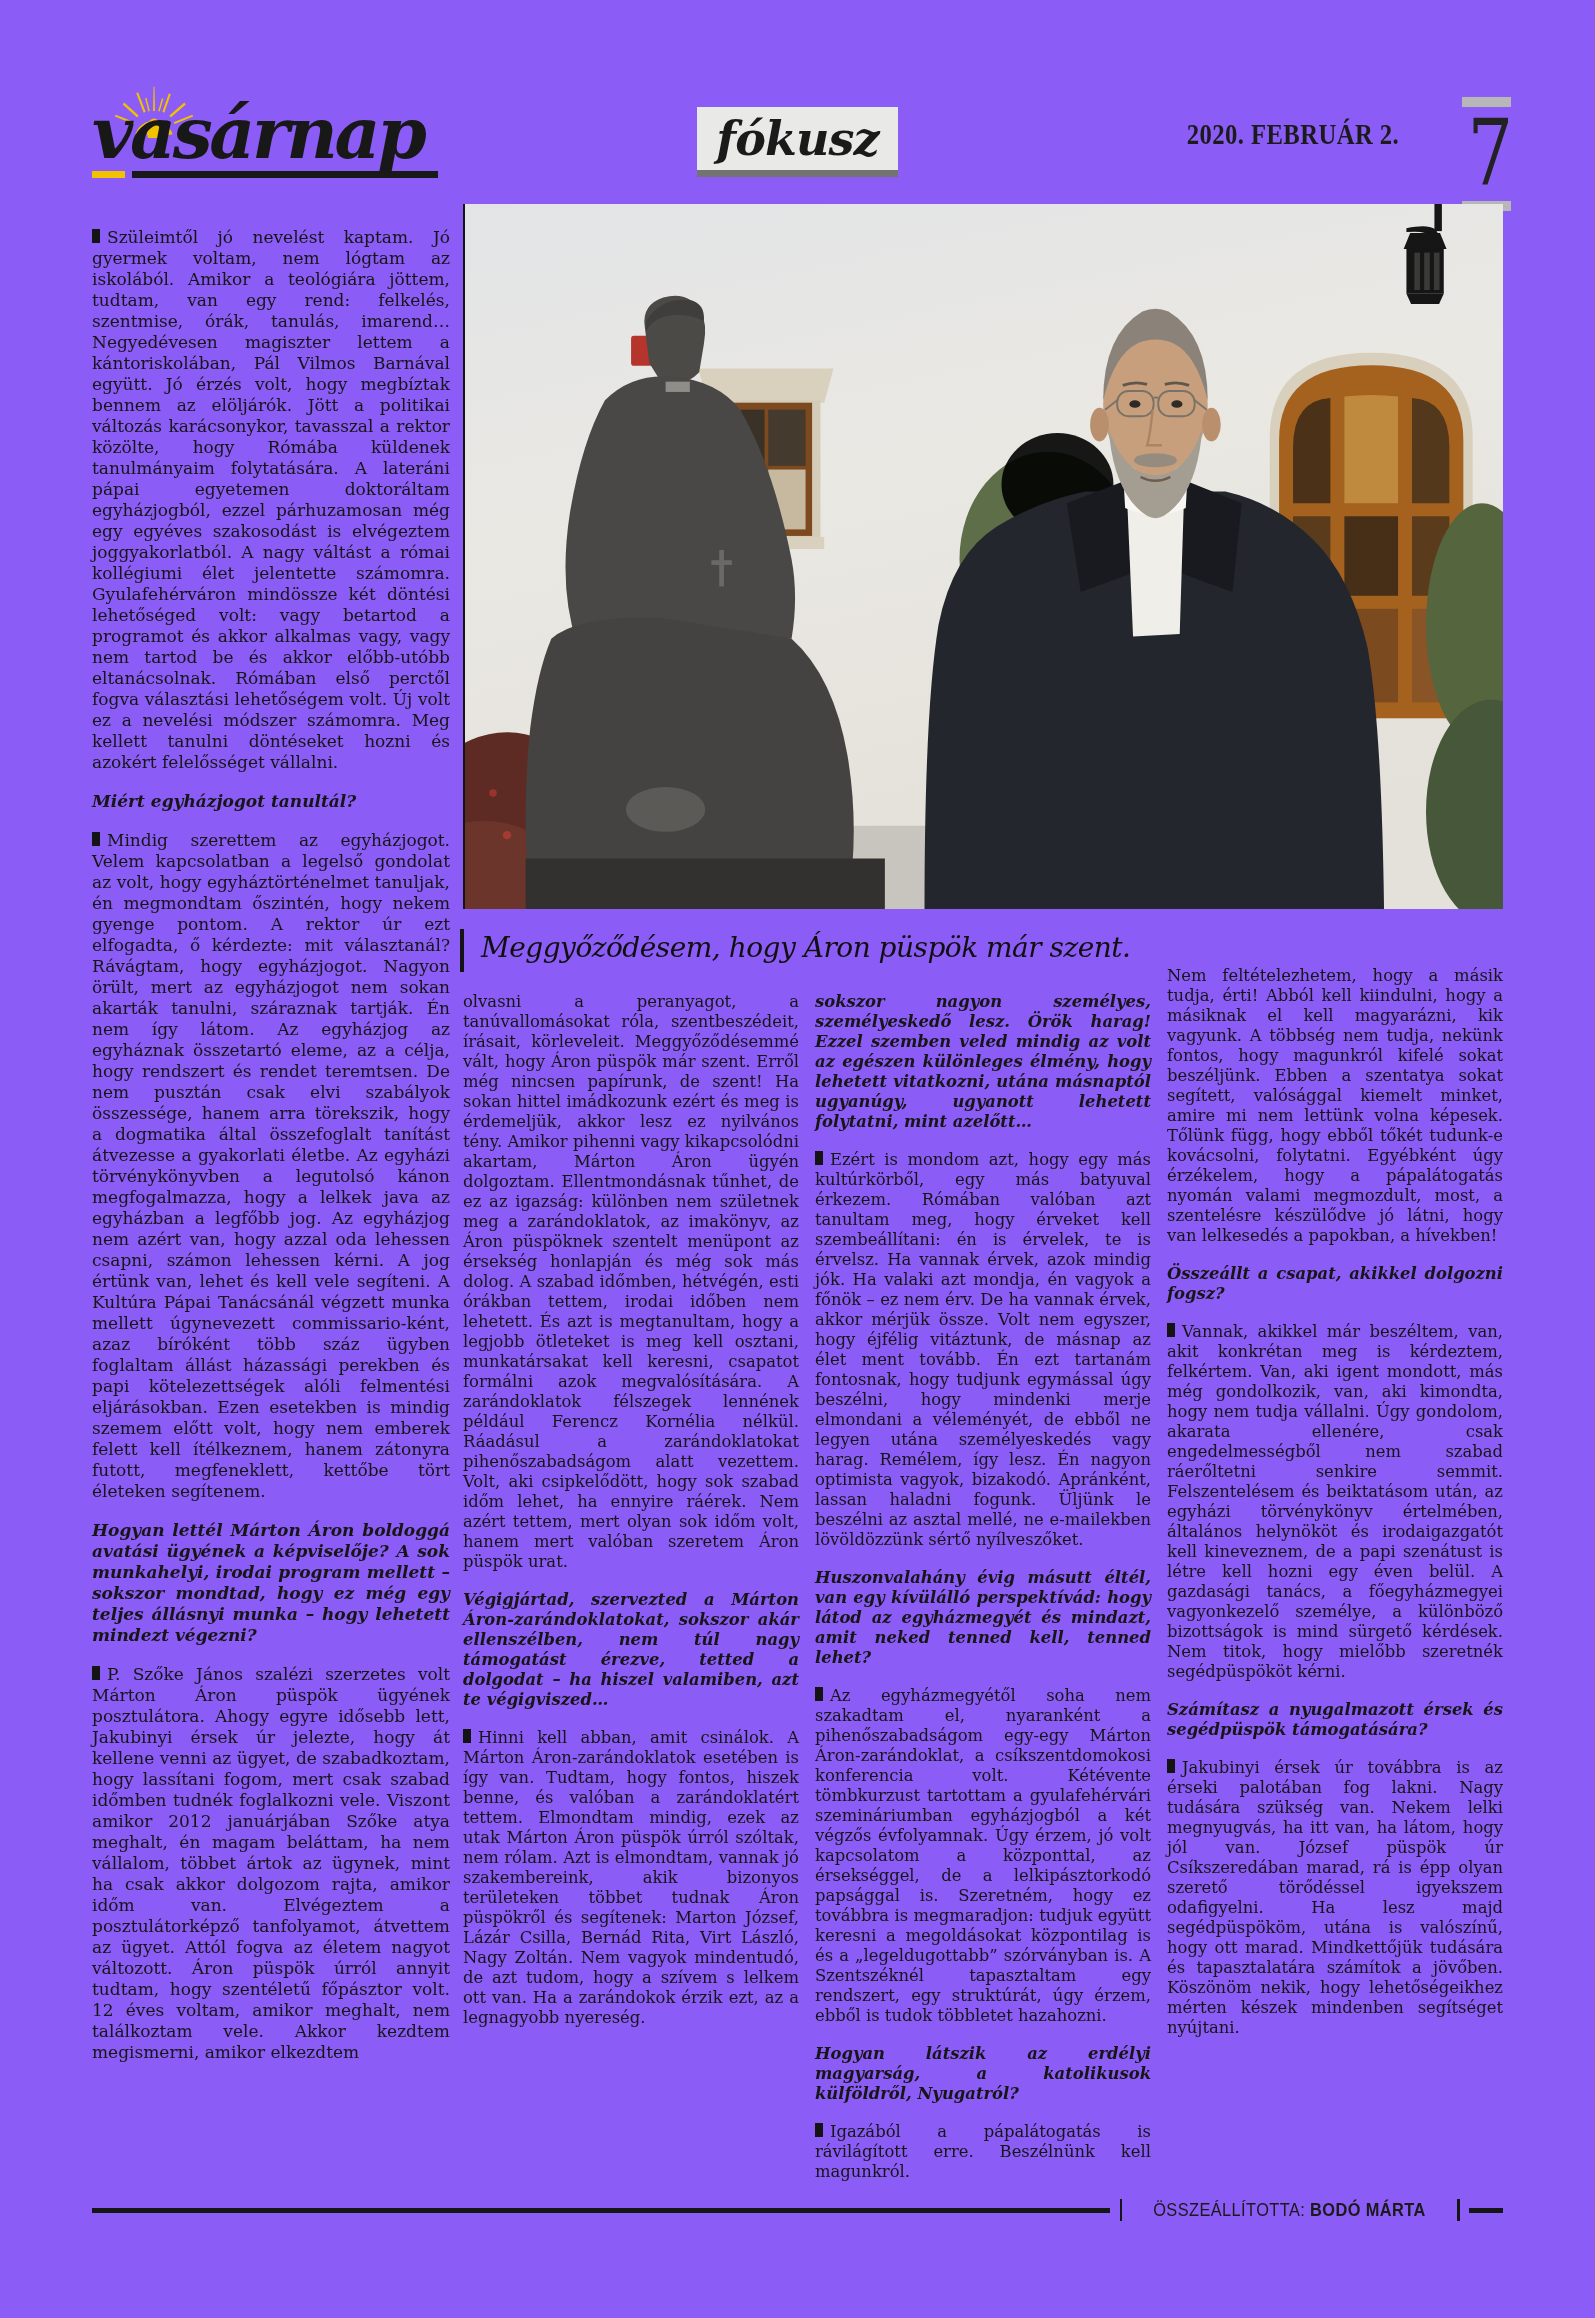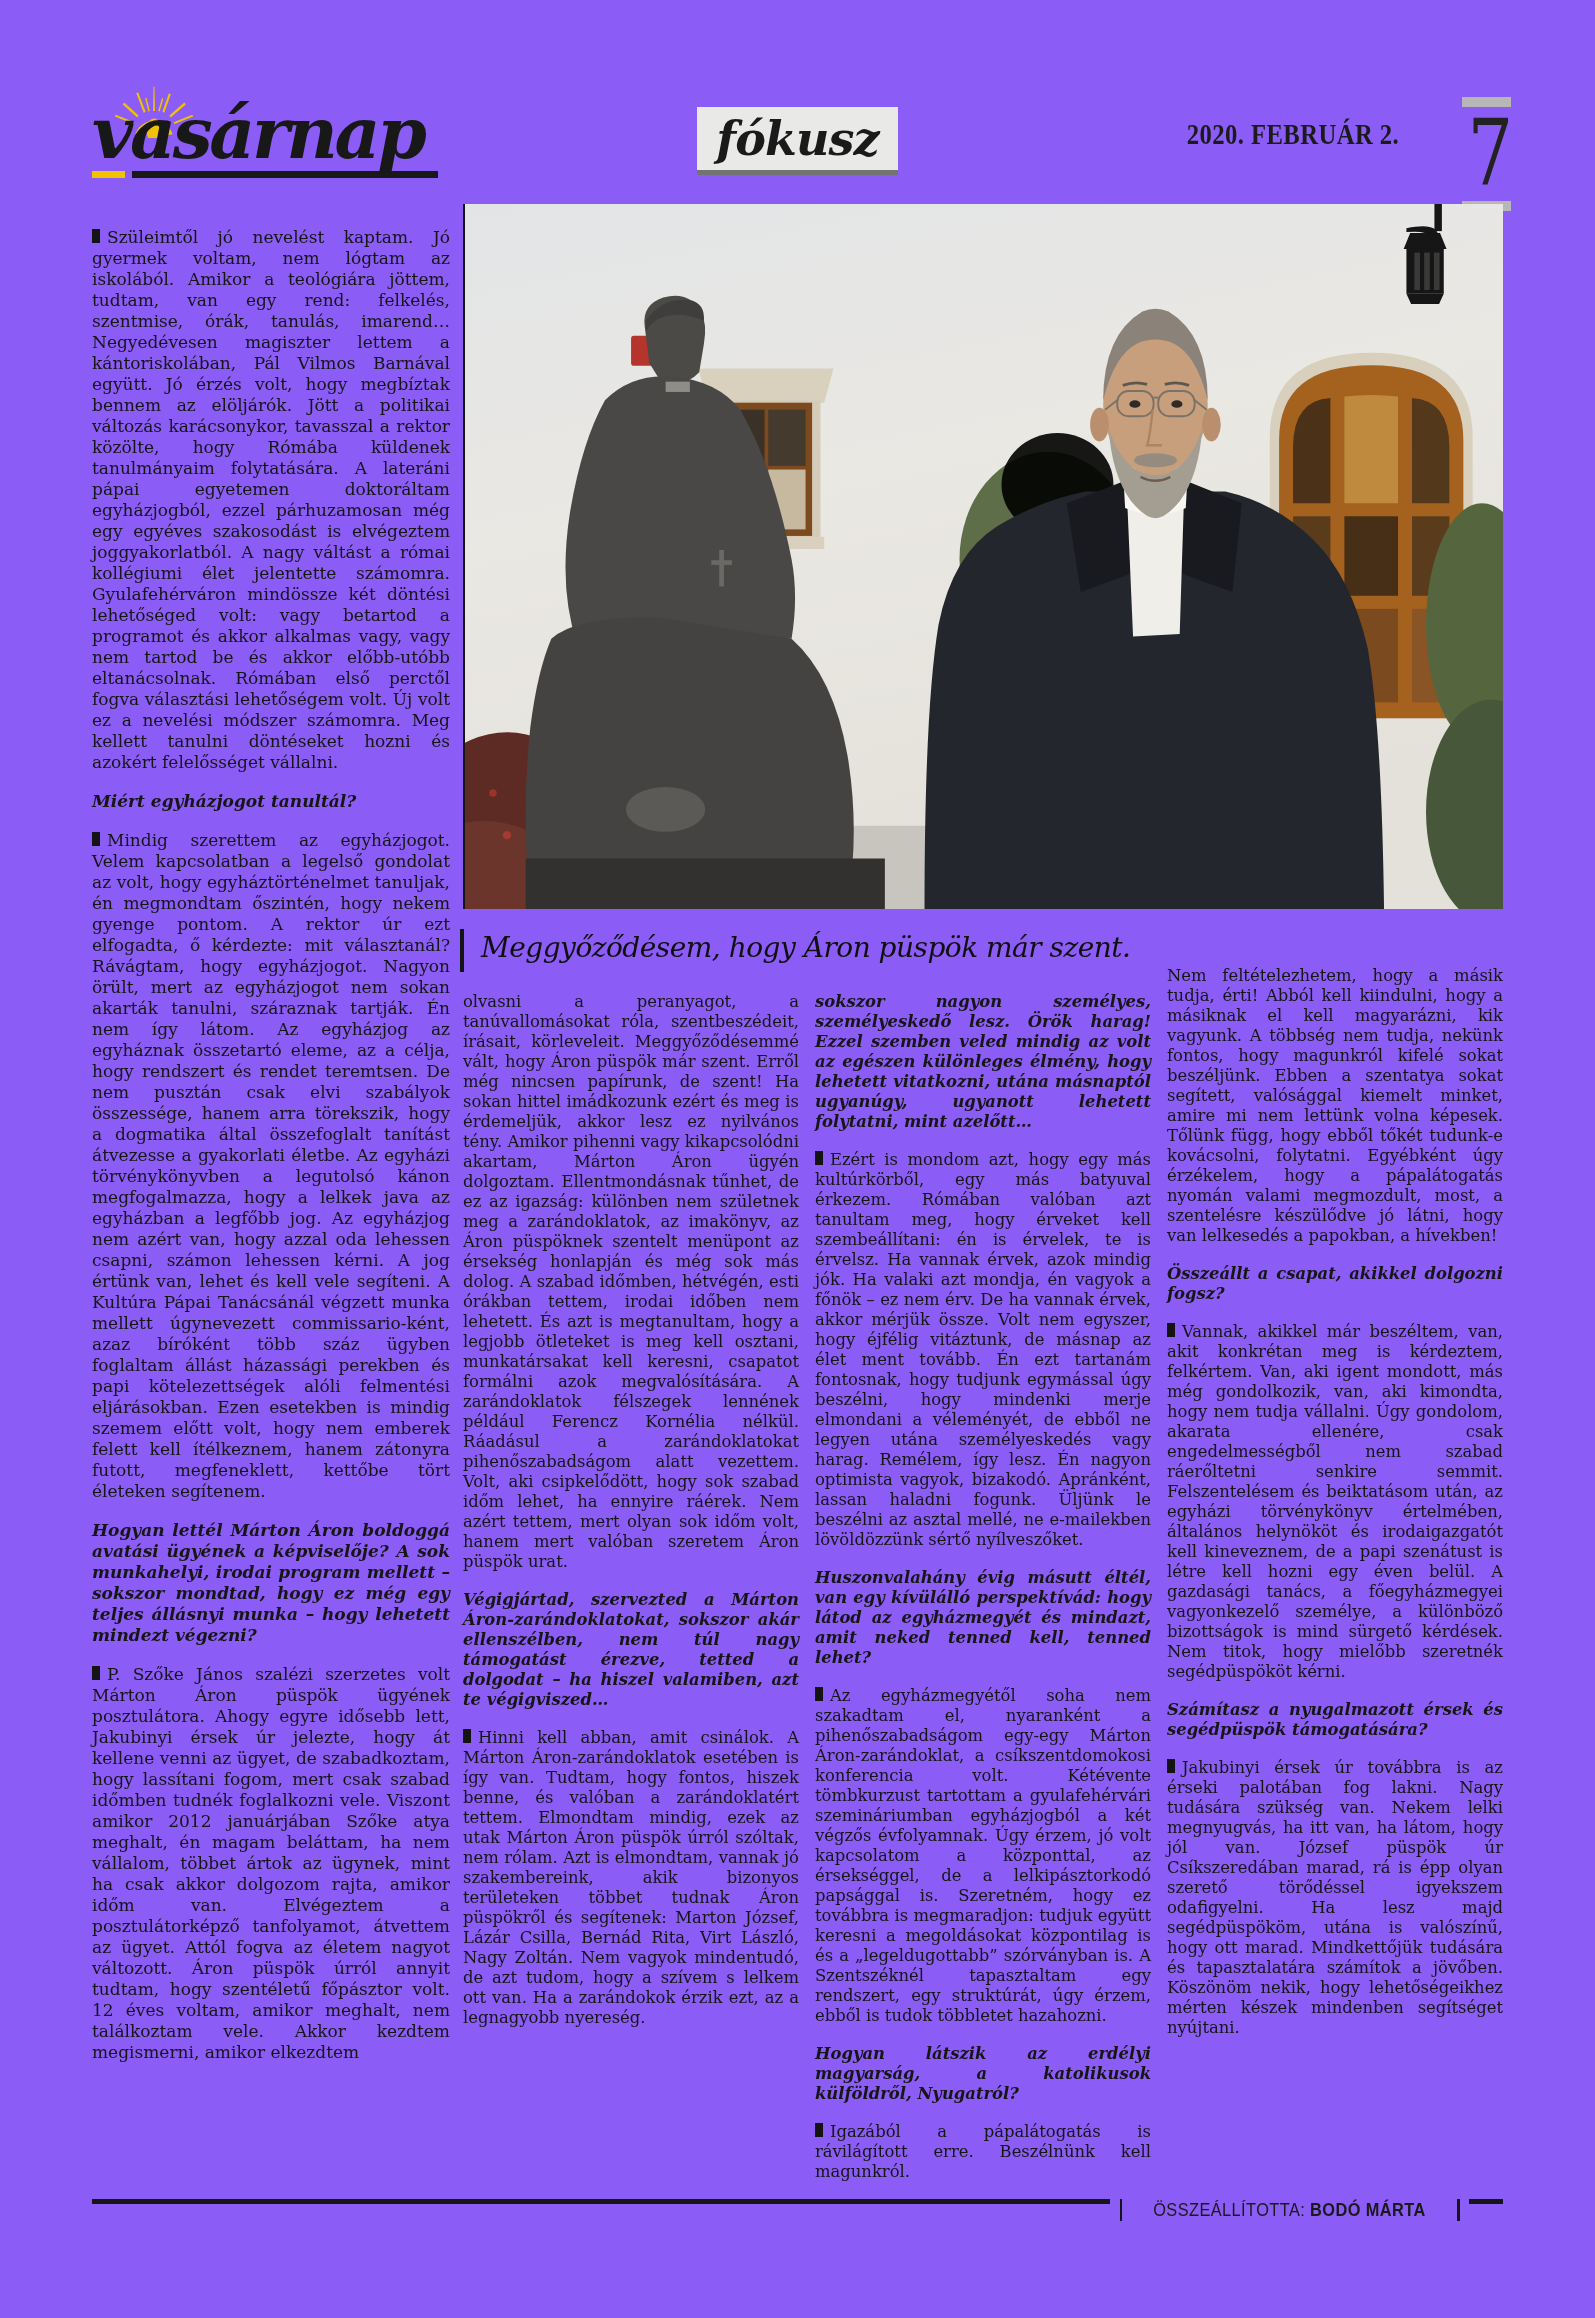--- a/index.html
+++ b/index.html
@@ -9,21 +9,21 @@
   
   .masthead{position:absolute;left:92px;top:79px;width:346px;}
   .sun{position:absolute;left:19.6px;top:2.8px;width:84px;height:56px;}
   .logo-text{position:relative;font-style:italic;font-weight:700;font-size:71px;line-height:1.05;
              letter-spacing:-3.3px;color:#181818;padding-top:17px;}
   .logo-rule{display:flex;align-items:center;margin-top:0.9px;height:7px;}
   .logo-rule .y{width:33px;height:7px;background:#f2c200;margin-right:6.5px;}
   .logo-rule .b{flex:1;height:7px;background:#191919;}
 
   .section-box{position:absolute;left:697px;top:107px;width:201px;height:63px;background:#e9e9e8;
-               border-bottom:5px solid #737373;display:flex;align-items:center;justify-content:center;}
+               border-bottom:7px solid #737373;display:flex;align-items:center;justify-content:center;}
   .section-box span{font-style:italic;font-weight:700;font-size:46px;letter-spacing:-0.9px;color:#1a1a1a;}
 
   .date{position:absolute;left:1168px;top:118px;width:234px;text-align:center;
         font-family:"Liberation Serif",serif;font-weight:700;font-size:29.4px;letter-spacing:0.5px;
         transform:scaleX(.84);transform-origin:center;white-space:nowrap;color:#1b1b1b;}
 
   .pagenum{position:absolute;left:1462px;top:97px;width:49px;text-align:center;}
   .pagenum .bar{height:10.3px;background:#b7b7b7;}
   .pagenum .n{font-size:92px;line-height:1.02;font-weight:400;transform:scaleX(.78);
               transform-origin:center;color:#222;}
@@ -44,21 +44,21 @@
   #col-3{left:815px;top:992px;width:336px;font-size:16.4px;line-height:20px;}
   #col-4{left:1167px;top:966px;width:336px;font-size:16.4px;line-height:20px;}
 
   .col p{margin:0 0 18px 0;}
   p.question,p.question-cont{font-weight:700;font-style:italic;}
   .pmark{display:inline-block;width:8px;height:14px;background:#141414;margin-right:7px;}
   p.note{font-style:italic;font-weight:700;text-align:center;margin-top:31px;padding:0 14px;line-height:22.4px;}
   p.note .note-em{font-weight:800;}
 
   
-  .endline{position:absolute;left:92px;top:2199px;width:1411px;display:flex;}
+  .endline{position:absolute;left:92px;top:2199px;width:1411px;display:flex;align-items:center;}
   .endline .rule{height:5.1px;background:#161616;}
   .endline .rule.long{flex:1;}
   .endline .rule.short{width:34px;}
   .endline .tick{width:2.3px;height:22.4px;background:#161616;margin:0 9.3px;}
   .credit{font-family:"Liberation Sans",sans-serif;font-size:19px;letter-spacing:0.5px;white-space:nowrap;
           transform:scaleX(.86);transform-origin:center;color:#1a1a1a;}
   .credit .name{font-weight:700;margin-left:5.6px;}
 </style>
 </head>
 <body>

